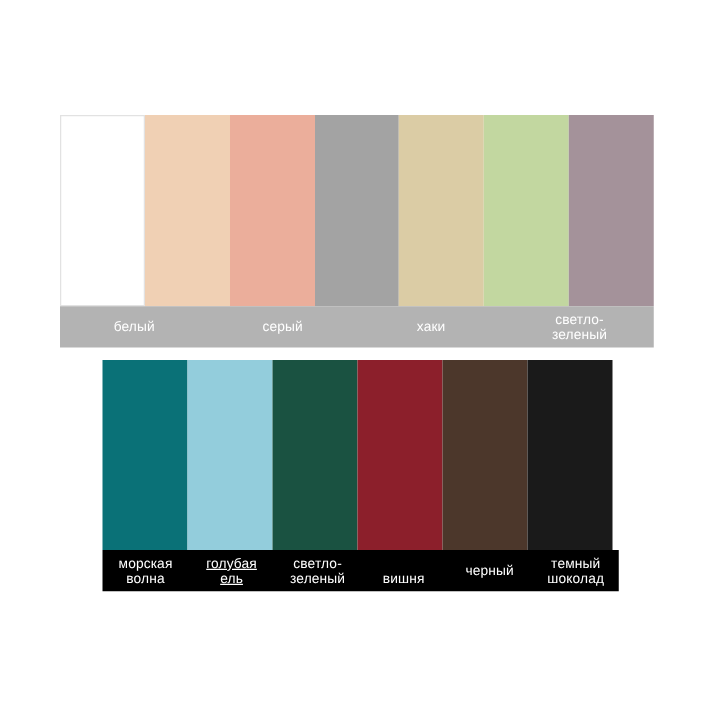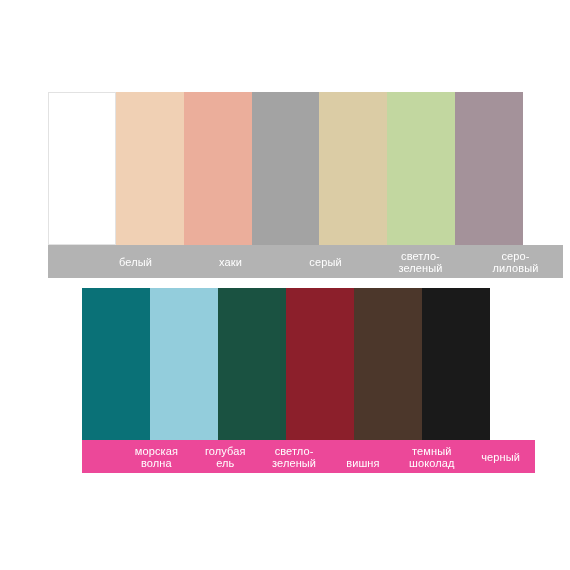--- a/index.html
+++ b/index.html
@@ -40,21 +40,20 @@
   .swatch {
     flex: 1 1 0;
     min-width: 0;
   }
 
   .label-strip {
     display: flex;
     flex-direction: row;
     width: 100%;
     background: #b3b3b3;
-    padding-left: 40px;
   }
 
   .swatch-label {
     flex: 1 1 0;
     min-width: 0;
     display: flex;
     align-items: center;
     justify-content: center;
     text-align: center;
     color: #ffffff;
@@ -101,45 +100,43 @@
       <div class="swatch is-white" style="background: rgb(255, 255, 255);"></div>
       <div class="swatch" style="background: rgb(240, 208, 180);"></div>
       <div class="swatch" style="background: rgb(235, 174, 155);"></div>
       <div class="swatch" style="background: rgb(163, 163, 163);"></div>
       <div class="swatch" style="background: rgb(219, 204, 165);"></div>
       <div class="swatch" style="background: rgb(194, 215, 160);"></div>
       <div class="swatch" style="background: rgb(164, 146, 154);"></div>
     </div>
     <div class="label-strip" style="background: rgb(179, 179, 179);">
       <div class="swatch-label" style="color: rgb(255, 255, 255);">белый</div>
+      <div class="swatch-label" style="color: rgb(255, 255, 255);">серый</div>
       <div class="swatch-label" style="color: rgb(255, 255, 255);">хаки</div>
-      <div class="swatch-label" style="color: rgb(255, 255, 255);">серый</div>
       <div class="swatch-label" style="color: rgb(255, 255, 255);">светло-
 зеленый</div>
-      <div class="swatch-label" style="color: rgb(255, 255, 255);">серо-
-лиловый</div>
     </div>
   </div>
 
   <div class="palette-row" id="row-bottom">
     <div class="swatch-strip">
       <div class="swatch" style="background: rgb(10, 113, 119);"></div>
       <div class="swatch" style="background: rgb(147, 205, 220);"></div>
       <div class="swatch" style="background: rgb(26, 82, 65);"></div>
       <div class="swatch" style="background: rgb(140, 31, 43);"></div>
       <div class="swatch" style="background: rgb(76, 55, 43);"></div>
       <div class="swatch" style="background: rgb(26, 26, 26);"></div>
     </div>
-    <div class="label-strip" style="background: #ec4899;">
+    <div class="label-strip" style="background: #000000;">
       <div class="swatch-label" style="color: rgb(255, 255, 255);">морская
 волна</div>
-      <div class="swatch-label" style="color: rgb(255, 255, 255);">голубая
+      <div class="swatch-label" style="color: rgb(255, 255, 255); text-decoration: underline;">голубая
 ель</div>
       <div class="swatch-label" style="color: rgb(255, 255, 255);">светло-
 зеленый</div>
       <div class="swatch-label" style="color: rgb(255, 255, 255); margin-top: 12px;">вишня</div>
+      <div class="swatch-label" style="color: rgb(255, 255, 255);">черный</div>
       <div class="swatch-label" style="color: rgb(255, 255, 255);">темный
 шоколад</div>
-      <div class="swatch-label" style="color: rgb(255, 255, 255);">черный</div>
     </div>
   </div>
 
 </div>
 
 </body></html>

